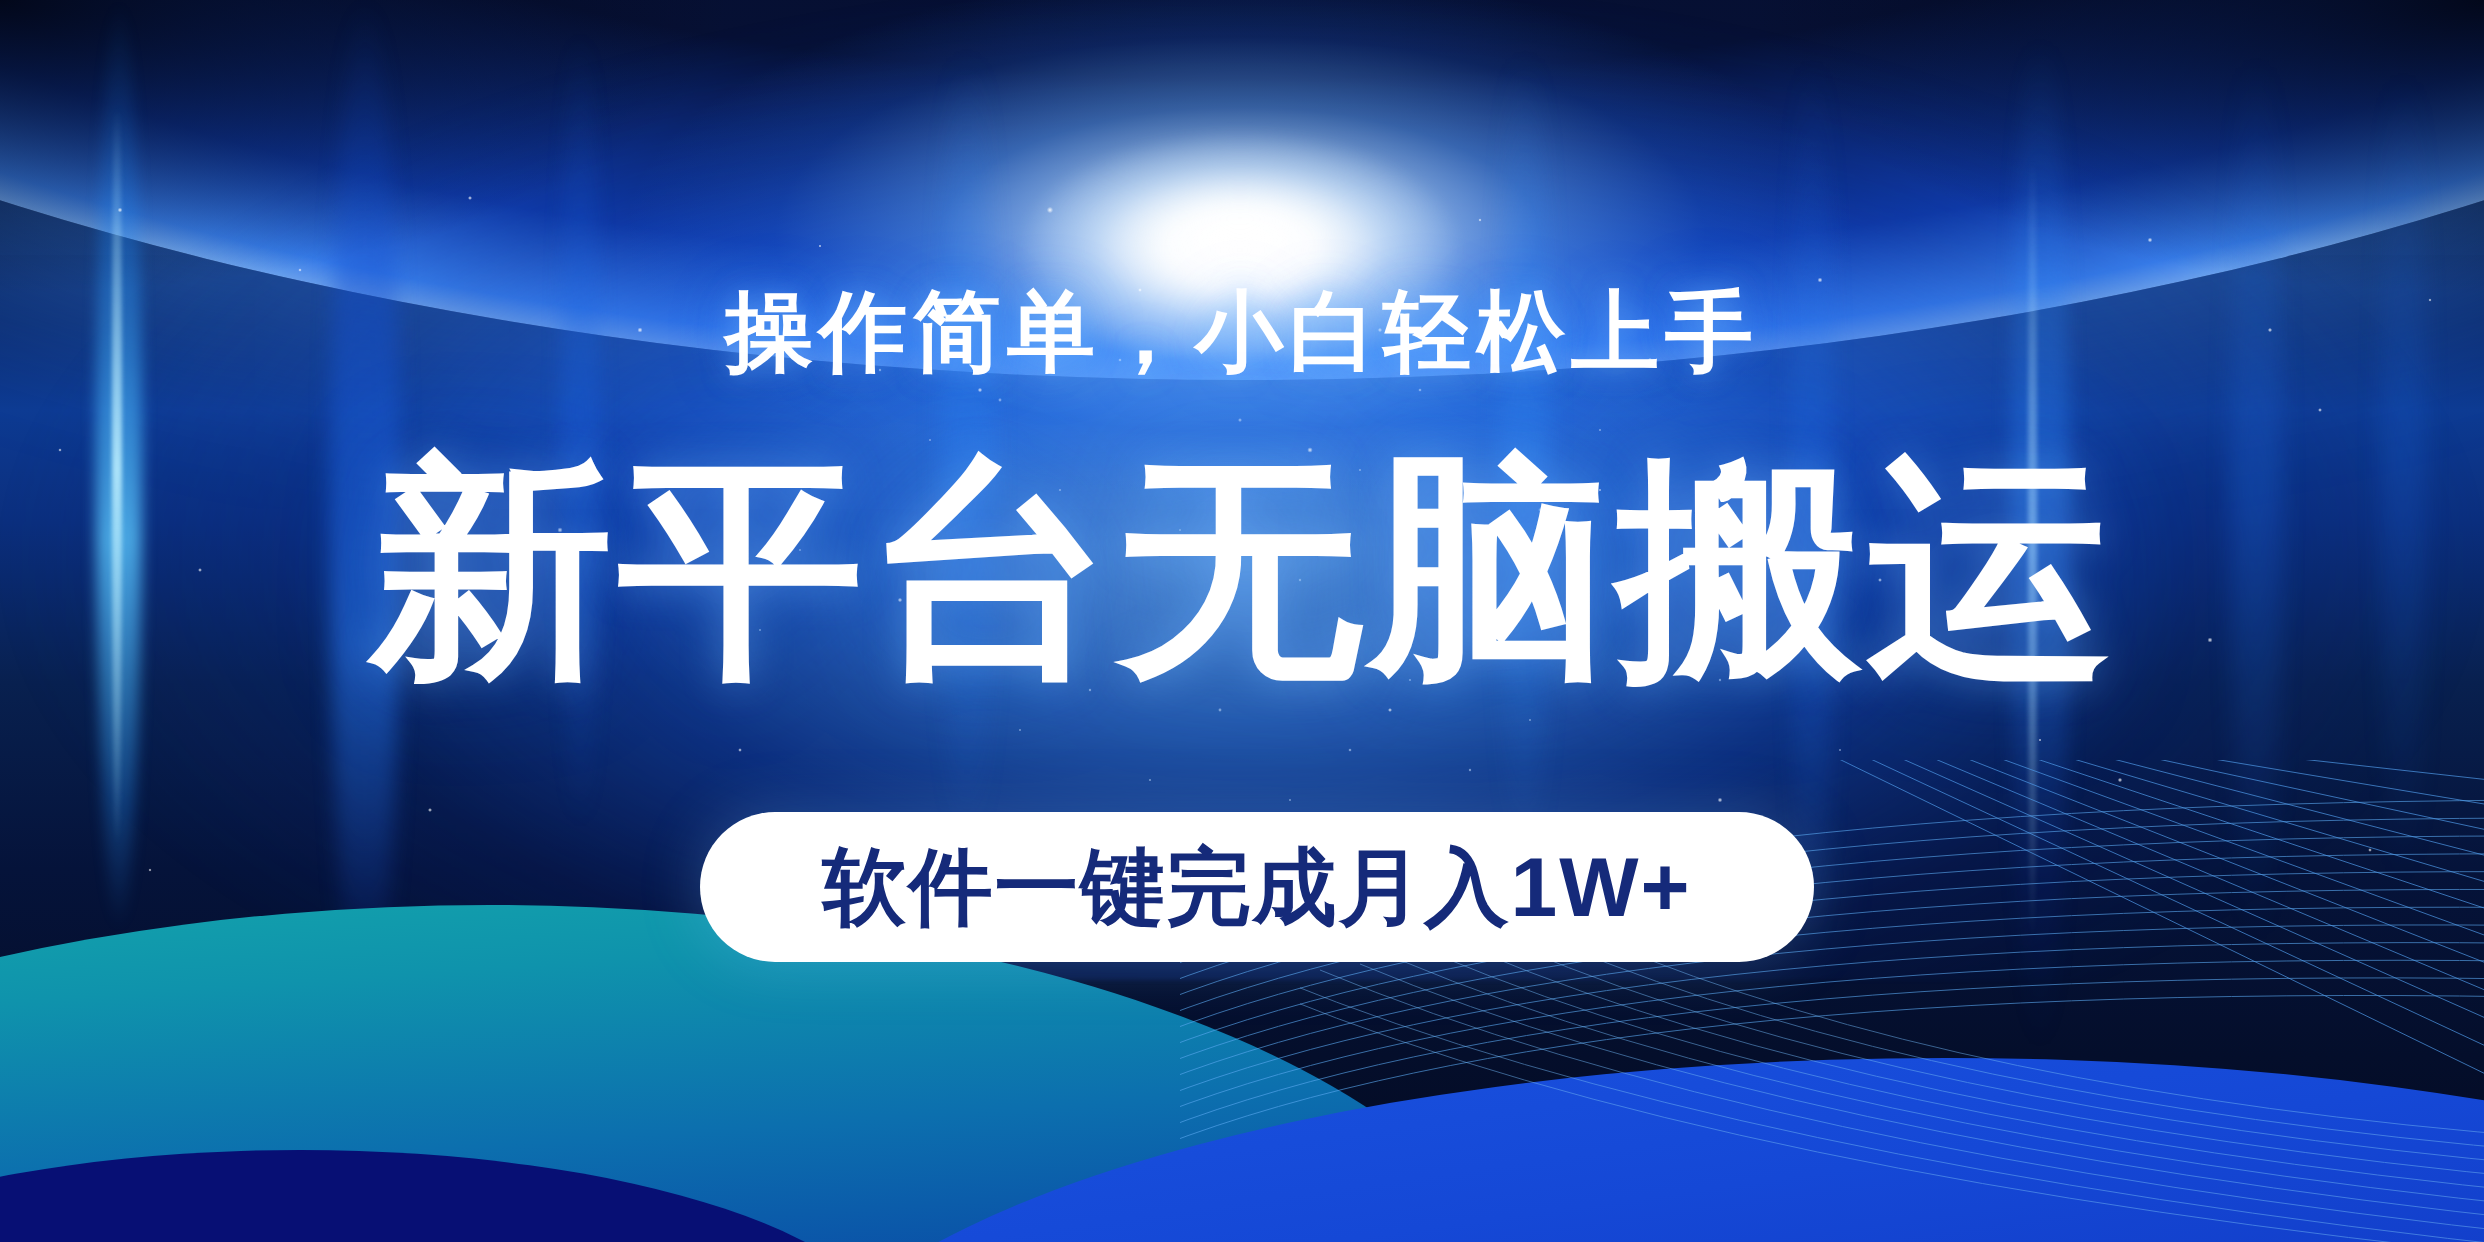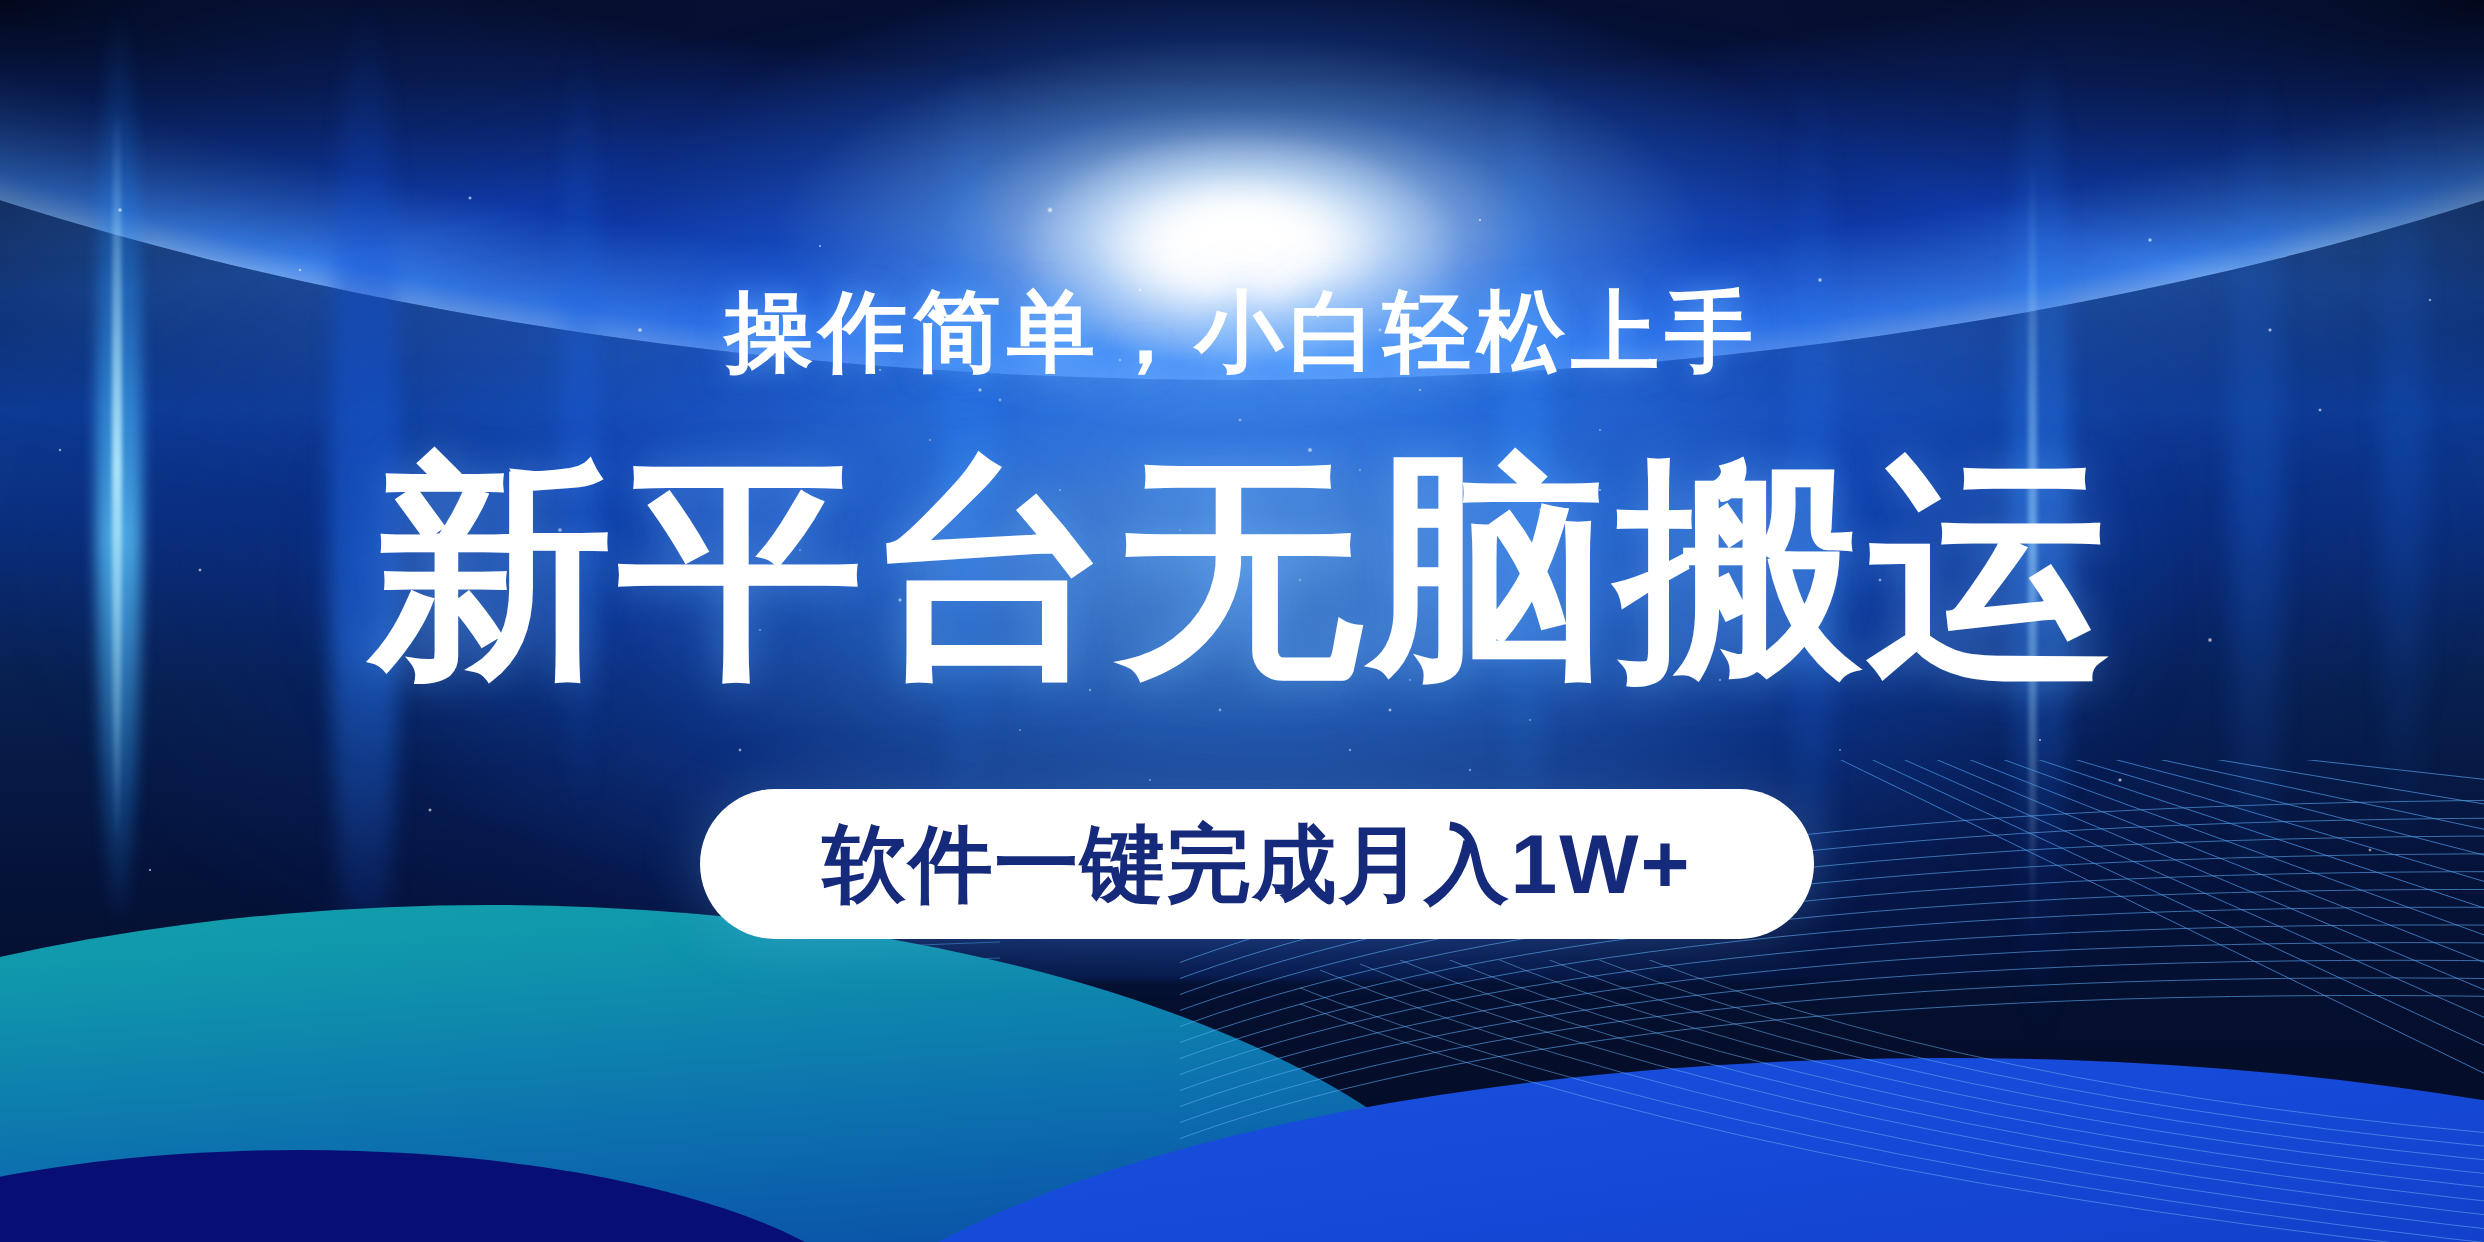--- a/index.html
+++ b/index.html
@@ -220,21 +220,21 @@
     font-weight:700;
     letter-spacing:4px;
     line-height:1.1;
     white-space:nowrap;
     transform:scaleX(1.04);
     text-shadow:0 0 40px rgba(110,180,255,.45), 0 0 110px rgba(30,100,230,.30);
   }
 
   .cta{
     position:absolute;
-    left:700px; top:789px;
+    left:700px; top:812px;
     width:1114px; height:150px;
     background:#ffffff;
     border-radius:75px;
     display:flex;
     align-items:center;
     justify-content:center;
     box-shadow:0 0 60px rgba(120,190,255,.25);
   }
   .cta-text{
     color:#152a7a;

